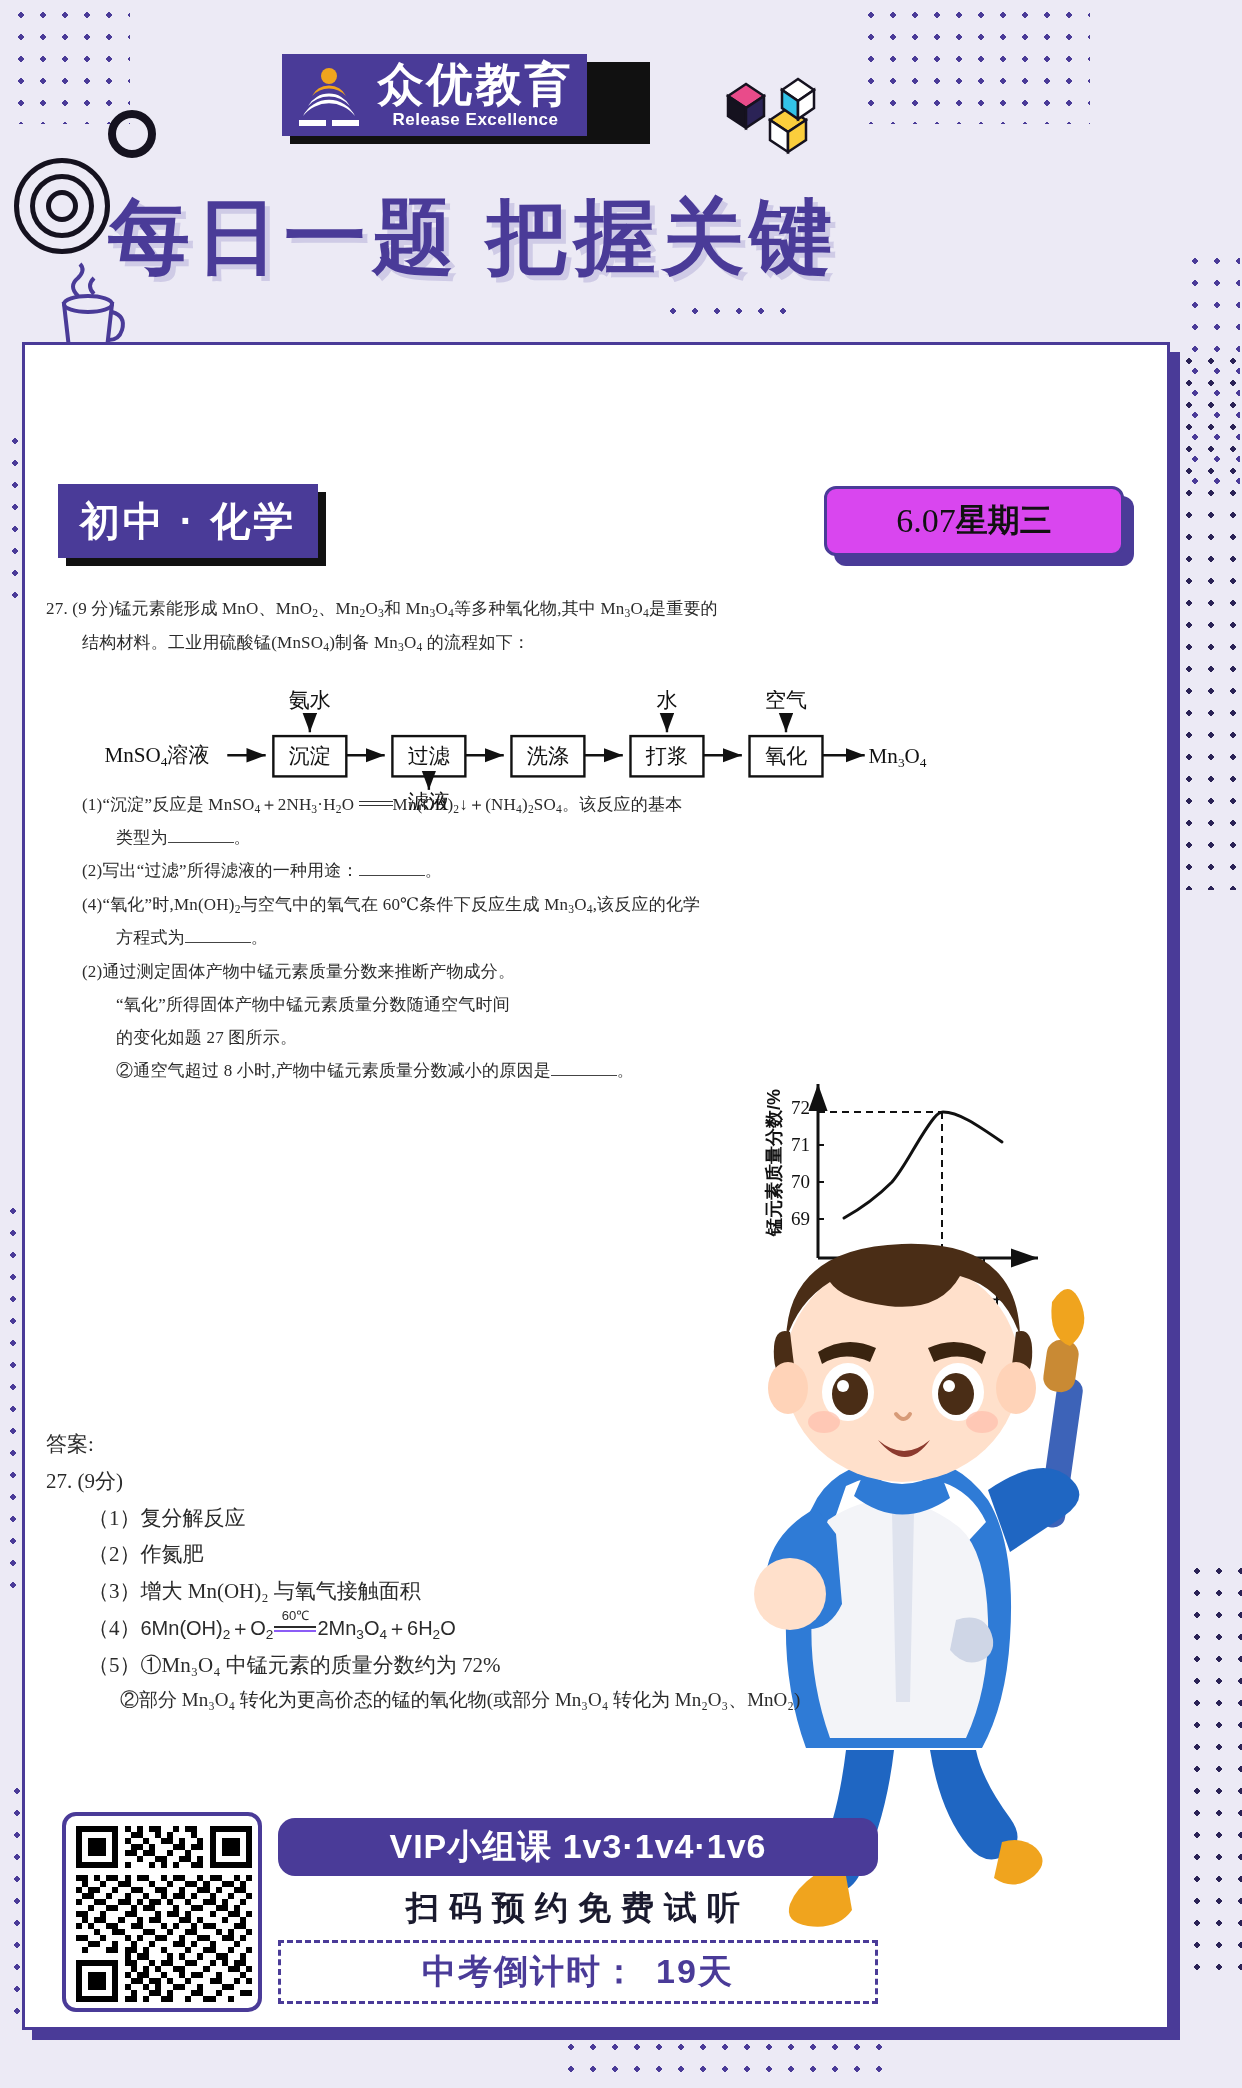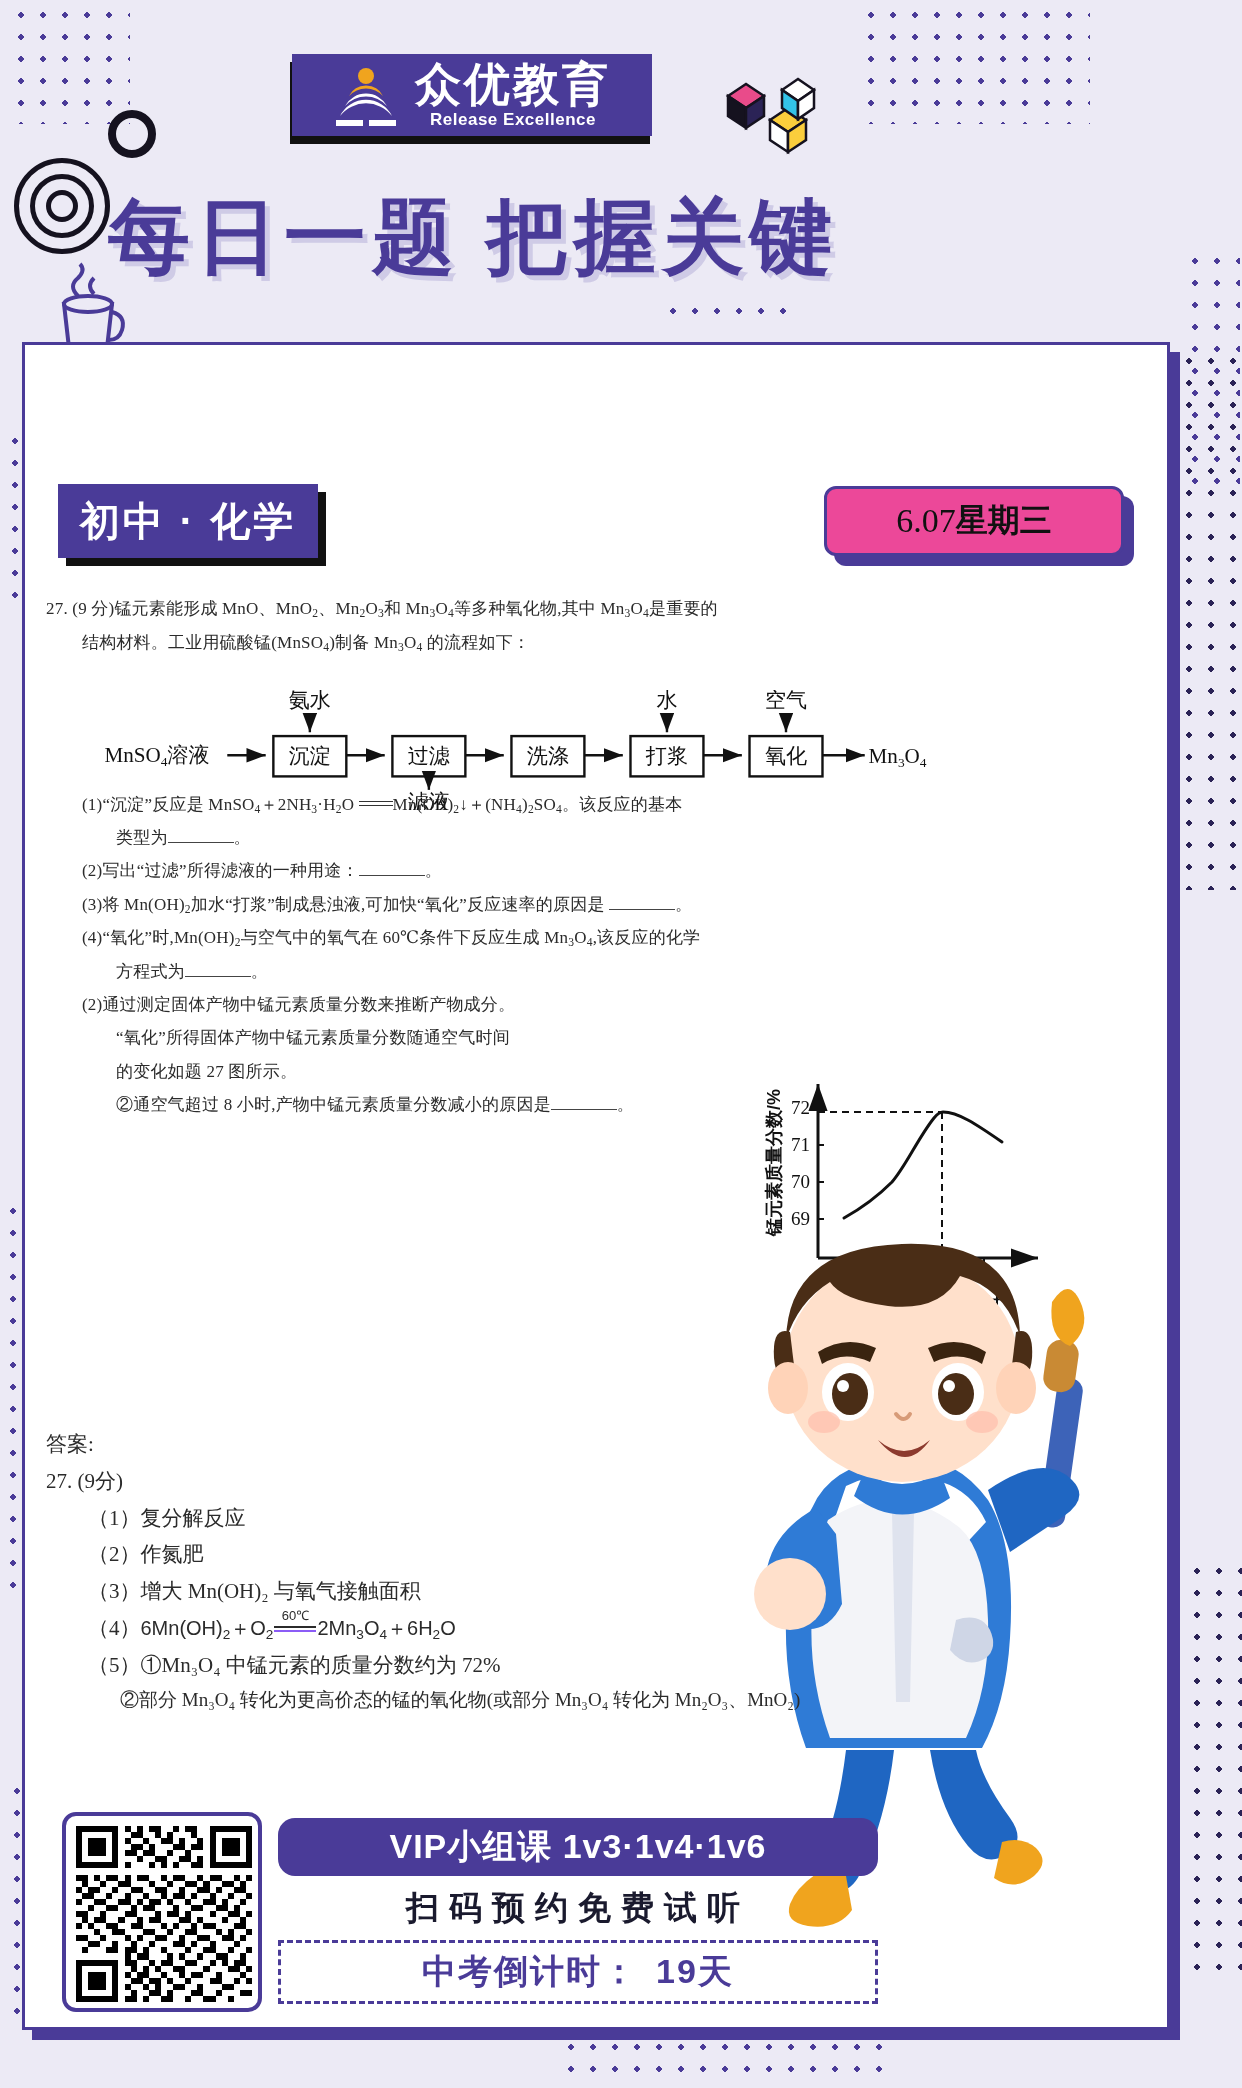--- a/index.html
+++ b/index.html
@@ -100,21 +100,21 @@
     display: flex; align-items: center; justify-content: center;
   }
   .badge-date-shadow {
     position: absolute; left: 834px; top: 496px;
     width: 300px; height: 70px;
     background: #4a3b98; border-radius: 12px;
   }
   .badge-date {
     position: absolute; left: 824px; top: 486px;
     width: 300px; height: 70px;
-    background: #ec4899;
+    background: #d946ef;
     border: 3px solid #4a3b98;
     border-radius: 12px;
     display: flex; align-items: center; justify-content: center;
     gap: 0;
     font-family: "Liberation Serif", serif;
     font-size: 33px; color: #111;
   }
   .badge-date .d-num { font-size: 34px; }
   .badge-date .d-day { font-size: 32px; font-weight: 700; }
 
@@ -259,21 +259,21 @@
       <path d="M40 34 l18 -12 l18 12 l-18 12 z" fill="#fbce3c"></path>
       <path d="M40 34 v20 l18 12 v-20 z" fill="#ffffff"></path>
       <path d="M76 34 v20 l-18 12 v-20 z" fill="#fbce3c"></path>
       <path d="M58 14 l16 -11 l16 11 l-16 11 z" fill="#ffffff"></path>
       <path d="M58 14 v18 l16 11 v-18 z" fill="#33c3e8"></path>
       <path d="M90 14 v18 l-16 11 v-18 z" fill="#ffffff"></path>
     </g>
   </svg>
 
   <div class="logo-shadow" style="left:290px;top:62px;width:360px;height:82px;"></div>
-  <div class="logo-bar" style="left:292px;top:54px;width:360px;height:82px;">
+  <div class="logo-bar" style="left:282px;top:54px;width:305px;height:82px;">
     <svg class="logo-mark" viewBox="0 0 66 62">
       <circle cx="33" cy="12" r="8" fill="#f0a41e"></circle>
       <path d="M16 32 a19 19 0 0 1 34 0 a23 23 0 0 0 -34 0 z" fill="#f0a41e"></path>
       <path d="M12 42 a24 24 0 0 1 42 0 a28 28 0 0 0 -42 0 z" fill="#ffffff"></path>
       <path d="M7 52 a29 29 0 0 1 52 0 a33 33 0 0 0 -52 0 z" fill="#ffffff"></path>
       <path d="M3 56 h27 v6 h-27 z M36 56 h27 v6 h-27 z" fill="#ffffff"></path>
     </svg>
     <div class="logo-text">
       <div class="logo-cn">众优教育</div>
       <div class="logo-en">Release Excellence</div>
@@ -303,21 +303,20 @@
     </div>
     <div class="q-line q-indent">结构材料。工业用硫酸锰(MnSO<sub>4</sub>)制备 Mn<sub>3</sub>O<sub>4</sub> 的流程如下：</div>
 
     <div style="height:128px;"></div>
 
     <div class="q-line q-indent">(1)“沉淀”反应是 MnSO<sub>4</sub>＋2NH<sub>3</sub>·H<sub>2</sub>O <span style="display:inline-block;border-top:1.6px solid #333;border-bottom:1.6px solid #333;height:5px;width:34px;vertical-align:4px;"></span>Mn(OH)<sub>2</sub>↓＋(NH<sub>4</sub>)<sub>2</sub>SO<sub>4</sub>。该反应的基本</div>
     <div class="q-line q-indent2"><span>类型为</span><span class="blank"></span><span>。</span></div>
 
     <div class="q-line q-indent">(2)写出“过滤”所得滤液的一种用途：<span class="blank"></span>。</div>
 
-    <div class="q-line q-indent">(3)将 Mn(OH)<sub>2</sub>加水“打浆”制成悬浊液,可加快“氧化”反应速率的原因是 <span class="blank"></span>。</div>
 
     <div class="q-line q-indent">(4)“氧化”时,Mn(OH)<sub>2</sub>与空气中的氧气在 60℃条件下反应生成 Mn<sub>3</sub>O<sub>4</sub>,该反应的化学</div>
     <div class="q-line q-indent2"><span>方程式为</span><span class="blank"></span>。</div>
 
     <div class="q-line q-indent" style="max-width:640px;">(2)通过测定固体产物中锰元素质量分数来推断产物成分。</div>
     <div class="q-line q-indent2" style="max-width:620px;">“氧化”所得固体产物中锰元素质量分数随通空气时间</div>
     <div class="q-line q-indent2" style="max-width:620px;">的变化如题 27 图所示。</div>
     <div class="q-line q-indent2"><span>②通空气超过 8 小时,产物中锰元素质量分数减小的原因是</span><span class="blank"></span>。</div>
   </div>
 

